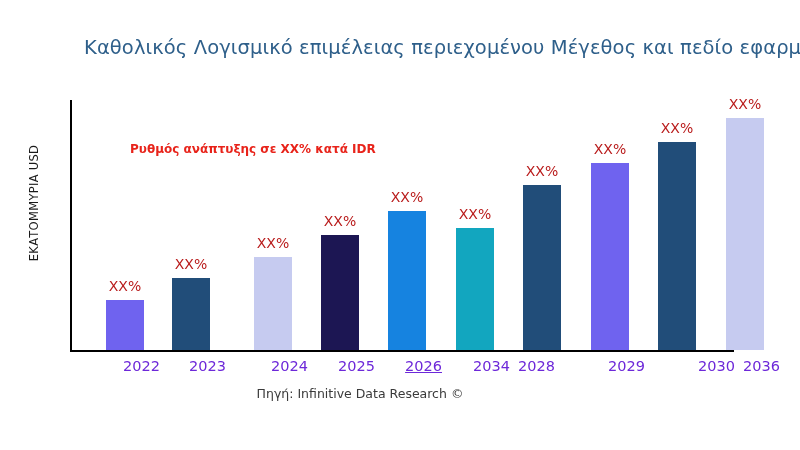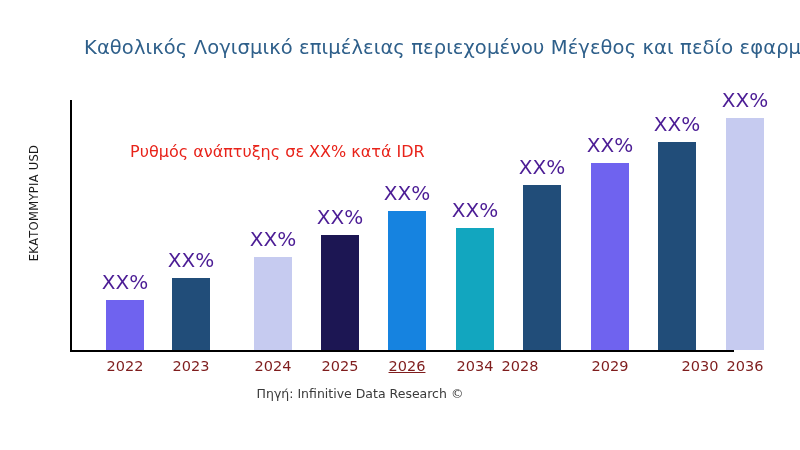--- a/index.html
+++ b/index.html
@@ -70,24 +70,24 @@
     width: 664px;
     height: 1.6px;
     background: #000000;
   }
 
   
   .growth-note {
     position: absolute;
     left: 130px;
     top: 142px;
-    font-size: 16px;
+    font-size: 12px;
     color: #e8231a;
     white-space: nowrap;
-    font-weight: 400;
+    font-weight: 700;
   }
 
   
   .bars-layer {
     position: absolute;
     left: 0;
     top: 0;
     width: 800px;
     height: 450px;
   }
@@ -99,29 +99,29 @@
     position: absolute;
     bottom: 0;
     left: 0;
     width: 100%;
   }
   .bar-value {
     position: absolute;
     left: 50%;
     transform: translateX(-50%);
     white-space: nowrap;
-    font-size: 20px;
-    color: #4c1d95;
+    font-size: 14px;
+    color: #b91c1c;
   }
   .tick-label {
     position: absolute;
     top: 358px;
-    text-align: center;
+    text-align: right;
     font-size: 14.5px;
-    color: #7f1d1d;
+    color: #6d28d9;
     white-space: nowrap;
   }
 
   
   .source-note {
     position: absolute;
     left: 0;
     top: 386px;
     width: 720px;
     text-align: center;

